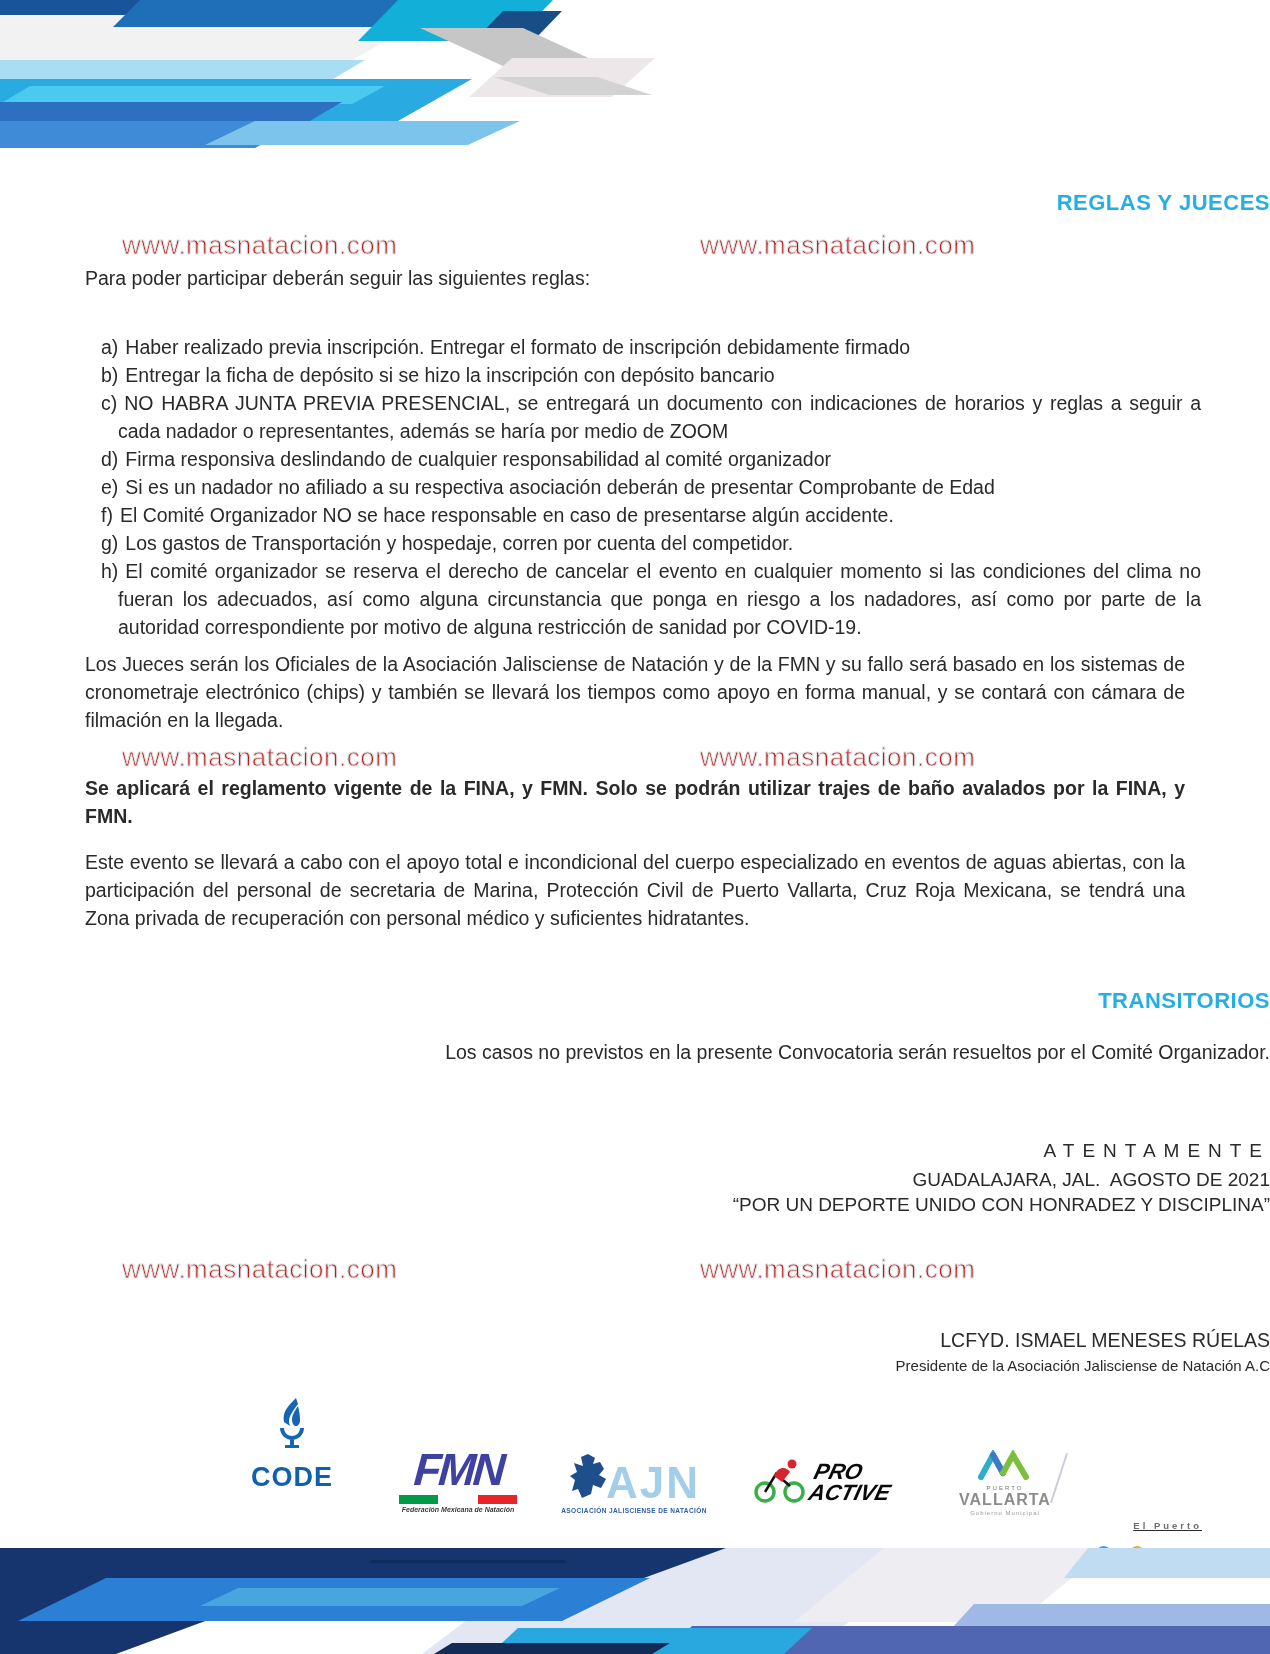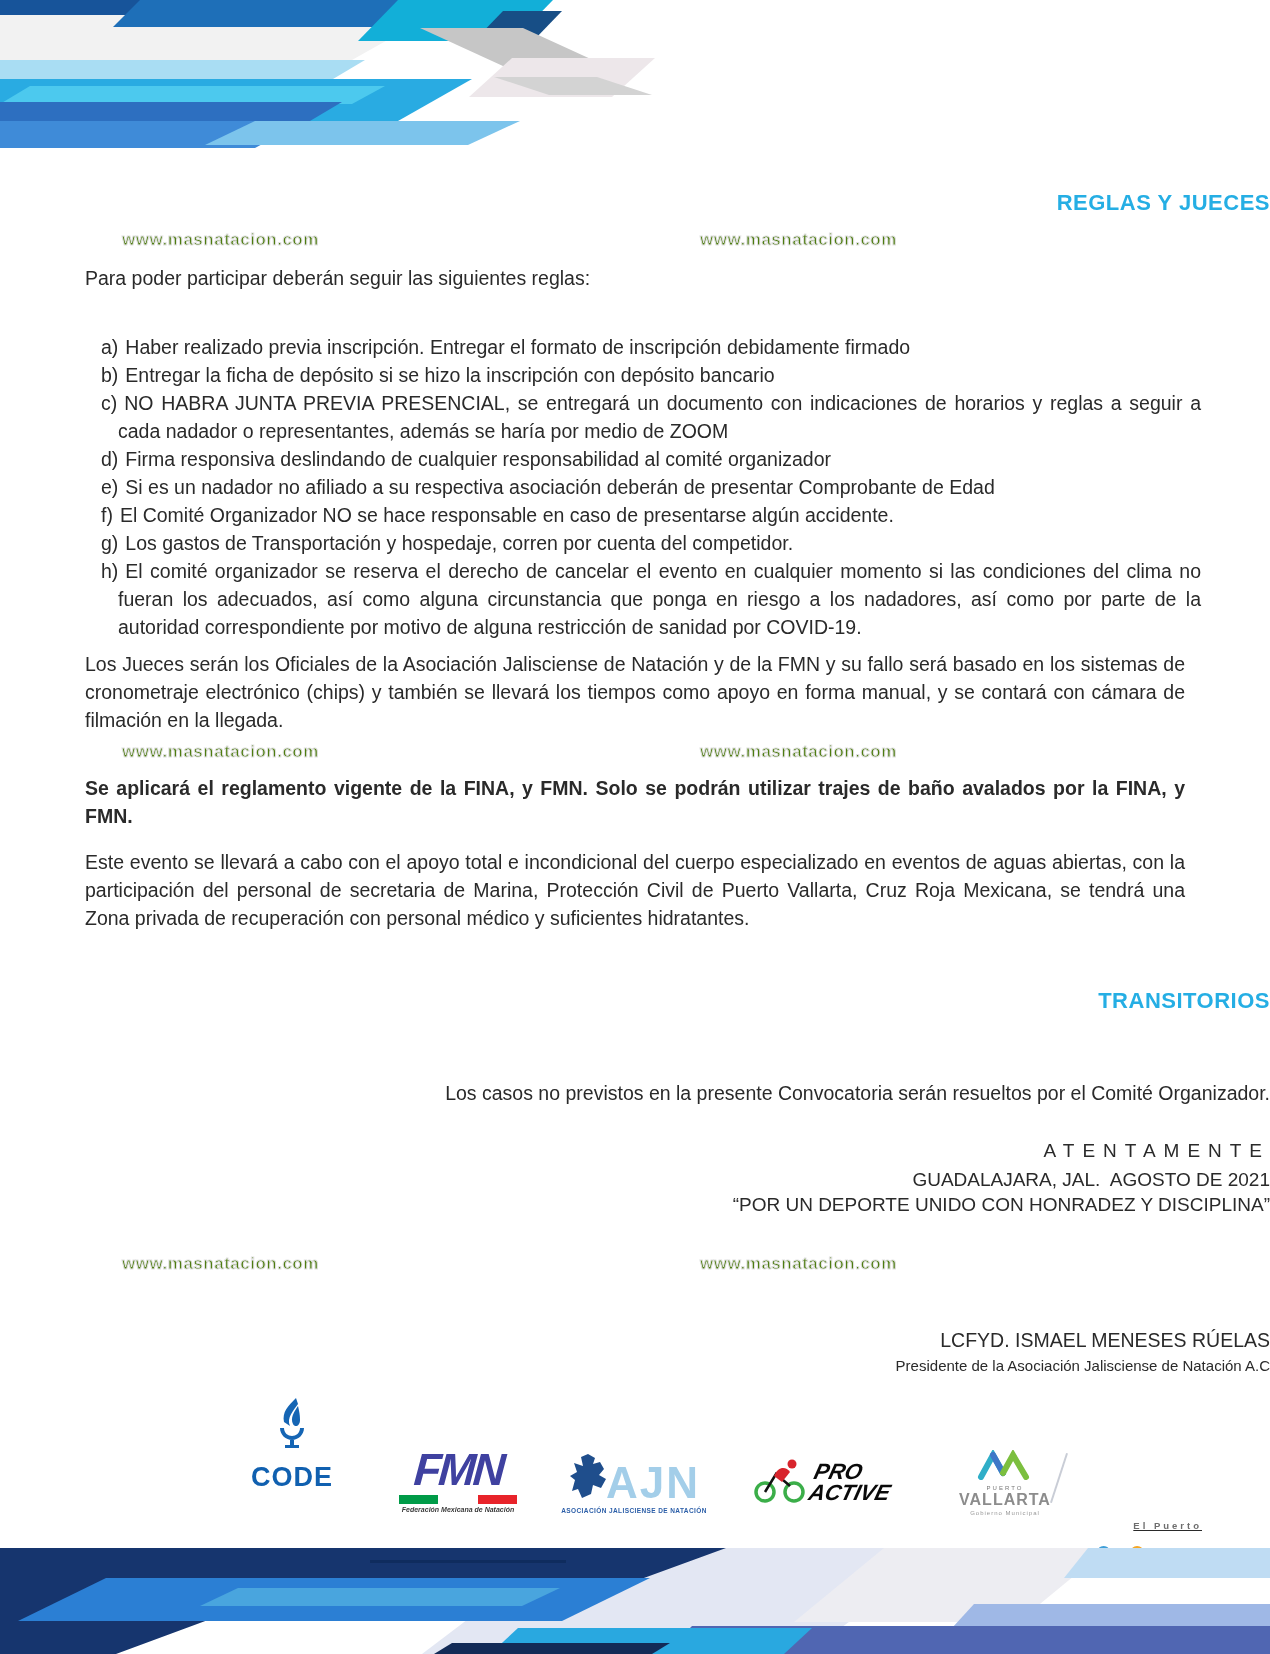--- a/index.html
+++ b/index.html
@@ -33,21 +33,21 @@
   .f4{clip-path:polygon(974px 56px,1270px 56px,1270px 80px,952px 80px);background:#9fb8e6;}
   .f5{clip-path:polygon(692px 78px,1270px 78px,1270px 106px,664px 106px);background:#5066b2;}
   .f6{clip-path:polygon(518px 80px,812px 80px,784px 106px,490px 106px);background:#29a8e0;}
   .f7{clip-path:polygon(452px 95px,670px 95px,652px 106px,434px 106px);background:#132b57;}
   .f8{clip-path:polygon(0px 0px,726px 0px,622px 38px,300px 38px,116px 106px,0px 106px);background:#16356e;}
   .f9{clip-path:polygon(106px 30px,650px 30px,562px 73px,18px 73px);background:#2b7fd4;}
   .f10{clip-path:polygon(238px 40px,560px 40px,522px 58px,200px 58px);background:#49a5de;}
   #footer-line{position:absolute;left:370px;top:1560px;width:196px;height:3px;background:#0f2c5e;}
 
   
-  .wm{position:absolute;font-size:17px;font-weight:bold;color:#4d7c0f;
+  .wm{position:absolute;font-size:26px;font-weight:normal;color:#b91c1c;
       -webkit-text-stroke:1px #e2e2e2;letter-spacing:.5px;white-space:nowrap;}
 
   
   .abs{position:absolute;}
   .center{left:0;width:1270px;text-align:right;}
   .col{left:85px;width:1100px;}
   .section-title{font-size:22px;font-weight:bold;color:#25aee4;letter-spacing:.5px;}
   .body-text{font-size:19.5px;line-height:28px;}
   .just{text-align:justify;}
   ul.rules{list-style:none;margin:16px;padding:0;}
@@ -133,21 +133,21 @@
     <li><span class="li-label">f)</span><span>El Comité Organizador NO se hace responsable en caso de presentarse algún accidente.</span></li>
     <li><span class="li-label">g)</span><span>Los gastos de Transportación y hospedaje, corren por cuenta del competidor.</span></li>
     <li><span class="li-label">h)</span><span>El comité organizador se reserva el derecho de cancelar el evento en cualquier momento si las condiciones del clima no fueran los adecuados, así como alguna circunstancia que ponga en riesgo a los nadadores, así como por parte de la autoridad correspondiente por motivo de alguna restricción de sanidad por COVID-19.</span></li>
   </ul>
 
   <div class="abs col body-text just" style="top:650px;">Los Jueces serán los Oficiales de la Asociación Jalisciense de Natación y de la FMN y su fallo será basado en los sistemas de cronometraje electrónico (chips) y también se llevará los tiempos como apoyo en forma manual, y se contará con cámara de filmación en la llegada.</div>
   <div class="abs col body-text just" style="top:774px;font-weight:bold;">Se aplicará el reglamento vigente de la FINA, y FMN. Solo se podrán utilizar trajes de baño avalados por la FINA, y FMN.</div>
   <div class="abs col body-text just" style="top:848px;">Este evento se llevará a cabo con el apoyo total e incondicional del cuerpo especializado en eventos de aguas abiertas, con la participación del personal de secretaria de Marina, Protección Civil de Puerto Vallarta, Cruz Roja Mexicana, se tendrá una Zona privada de recuperación con personal médico y suficientes hidratantes.</div>
 
   <div class="abs center section-title" style="top:988px;">TRANSITORIOS</div>
-  <div class="abs center body-text" style="top:1079px;">Los casos no previstos en la presente Convocatoria serán resueltos por el Comité Organizador.</div>
+  <div class="abs center body-text" style="top:1038px;">Los casos no previstos en la presente Convocatoria serán resueltos por el Comité Organizador.</div>
 
   <div class="abs center atent" style="top:1140px;">ATENTAMENTE</div>
   <div class="abs center place-date" style="top:1169px;">GUADALAJARA, JAL.  AGOSTO DE 2021</div>
   <div class="abs center motto" style="top:1194px;">“POR UN DEPORTE UNIDO CON HONRADEZ Y DISCIPLINA”</div>
 
   <div class="abs center sig-name" style="top:1329px;">LCFYD. ISMAEL MENESES RÚELAS</div>
   <div class="abs center sig-role" style="top:1357px;">Presidente de la Asociación Jalisciense de Natación A.C</div>
 
 
   <div class="logo" id="logo-code">

